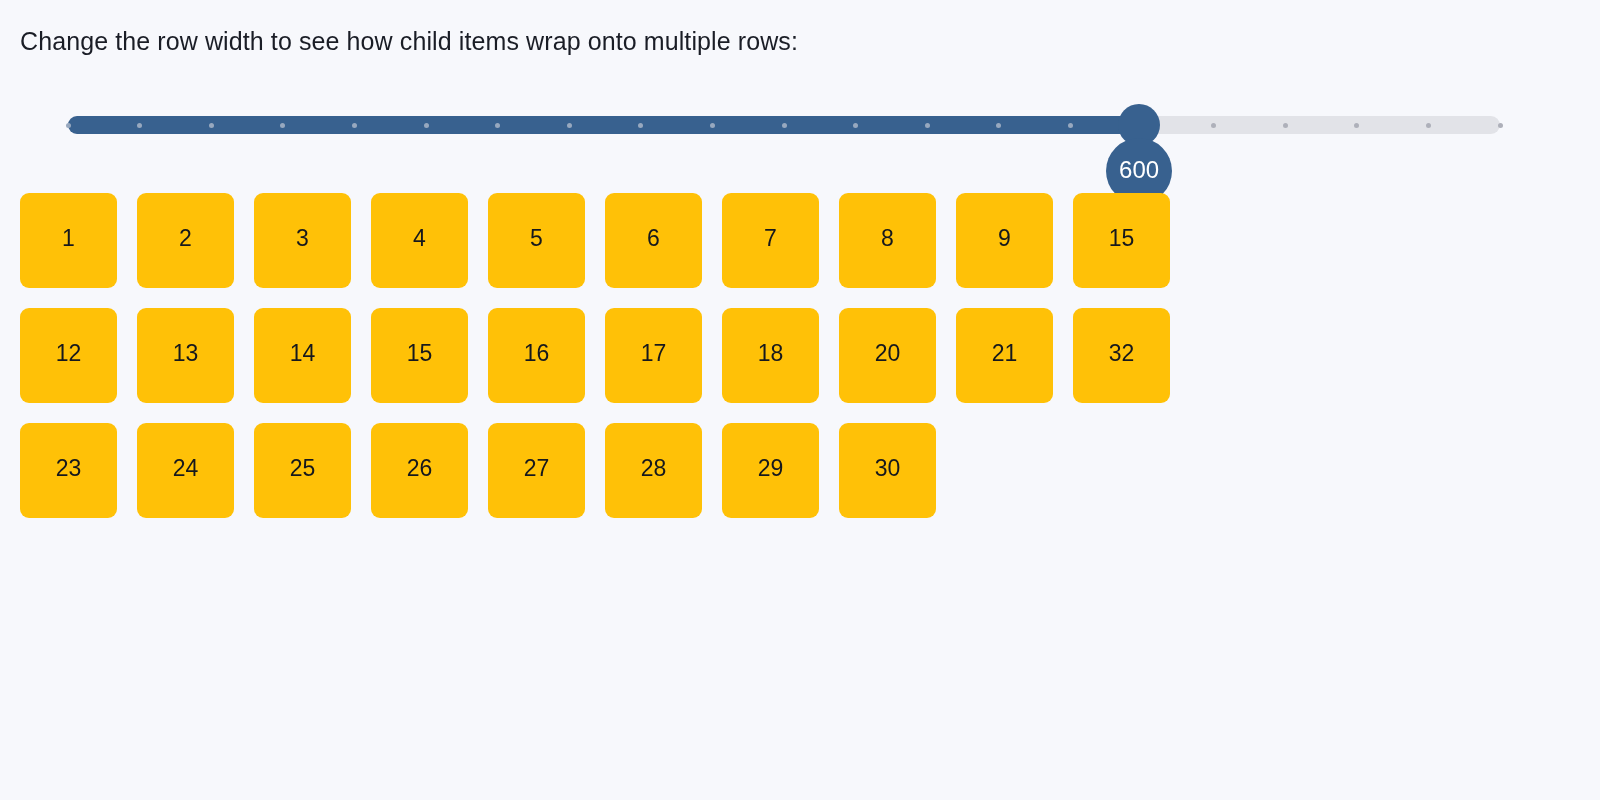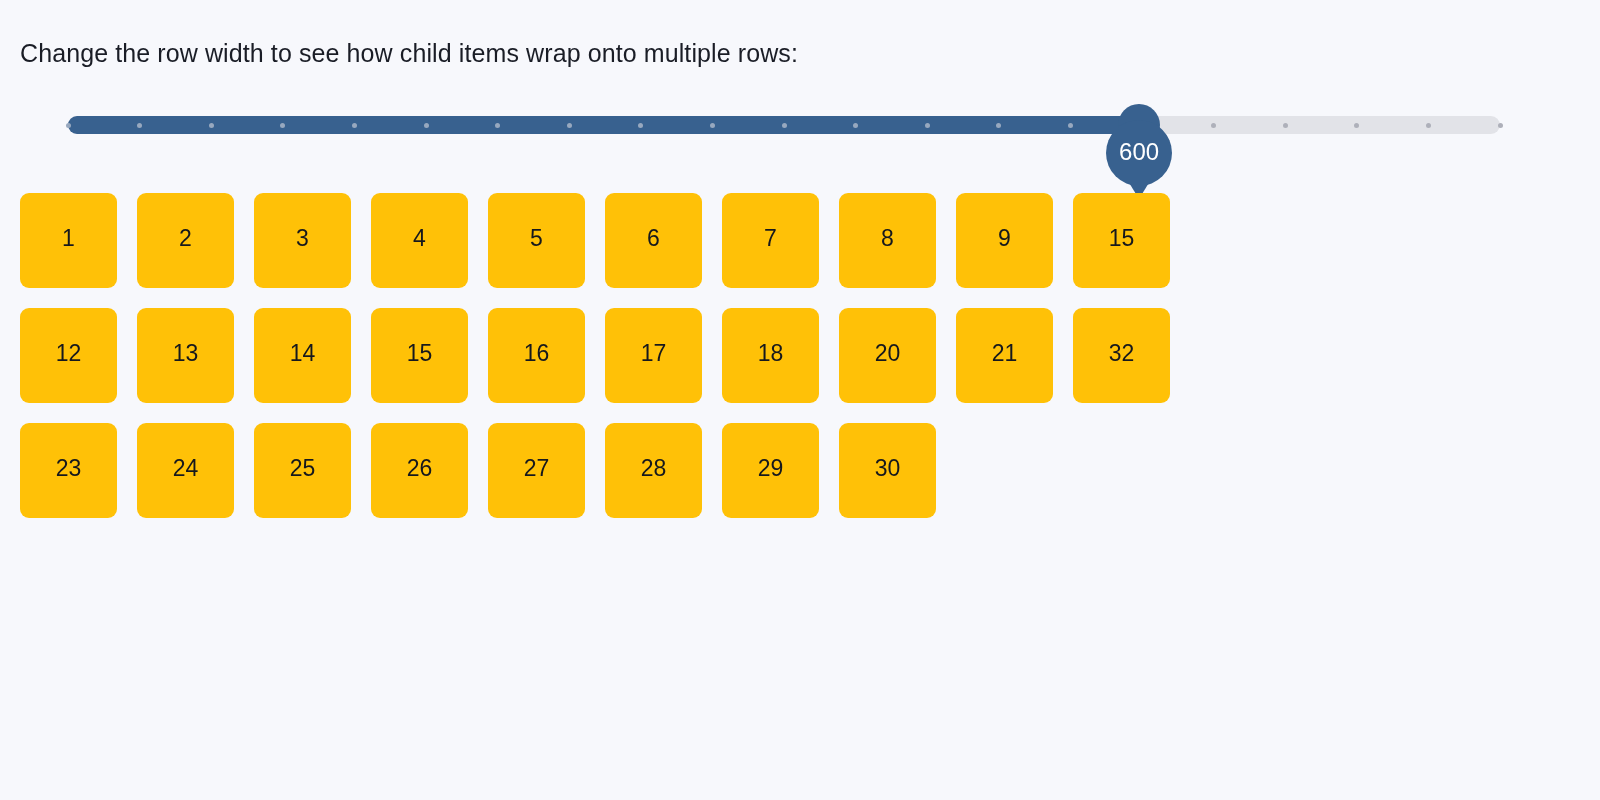--- a/index.html
+++ b/index.html
@@ -17,21 +17,20 @@
 
   
   .heading {
     position: absolute;
     left: 20px; top: 24px;
     font-size: 25px;
     line-height: 34px;
     color: #1a1d26;
     white-space: nowrap;
     letter-spacing: 0.1px;
-    margin-top: 12px;
   }
 
   
   .slider-wrap {
     position: absolute;
     left: 68px; top: 116px;
     width: 1432px; height: 18px;
   }
   .track-bg {
     position: absolute;
@@ -61,21 +60,21 @@
     width: 42px; height: 42px;
     margin-left: -21px;
     border-radius: 50%;
     background: #38618f;
     cursor: pointer;
   }
 
   
   .tooltip {
     position: absolute;
-    top: 4px;
+    top: 22px;
     margin-left: -33px;
     width: 66px; height: 66px;
     border-radius: 50% 50% 50% 50%;
     background: #38618f;
     color: #ffffff;
     font-size: 24px;
     display: flex;
     align-items: center;
     justify-content: center;
     padding-bottom: 3px;

